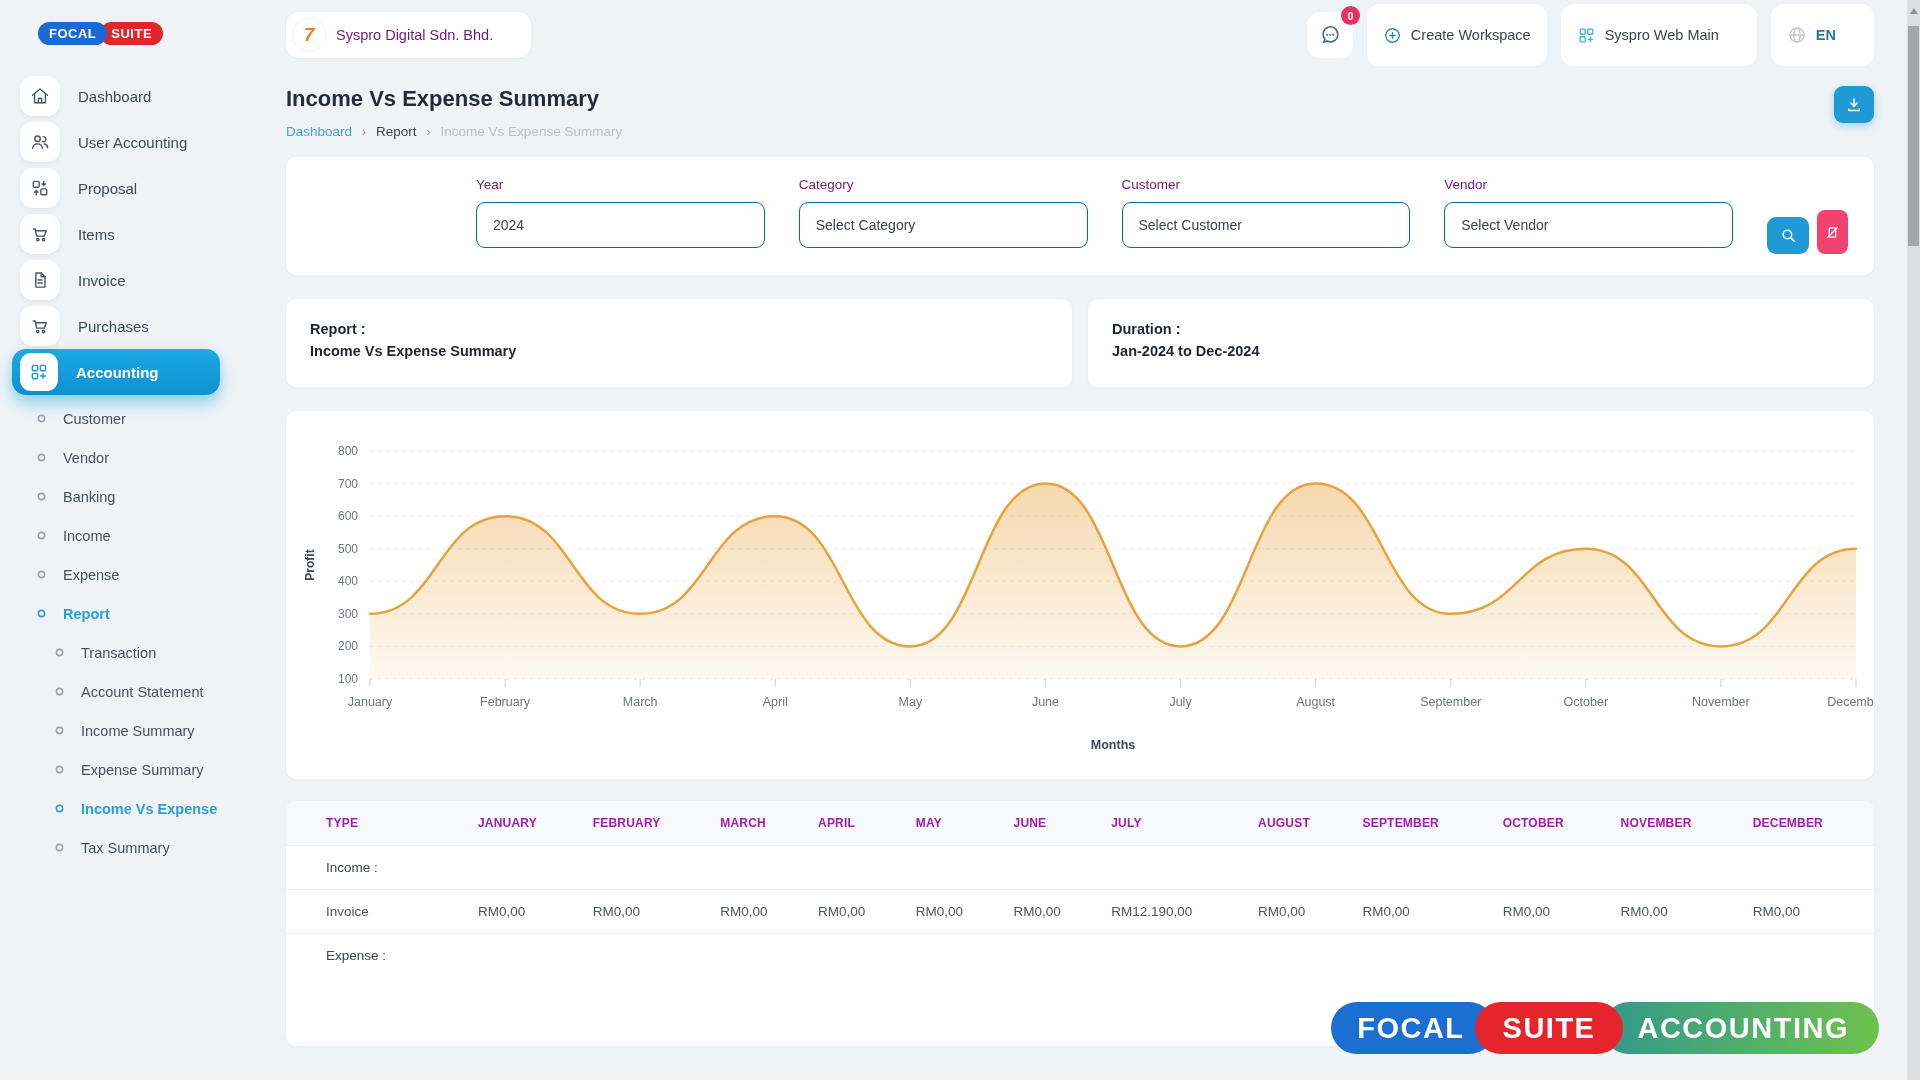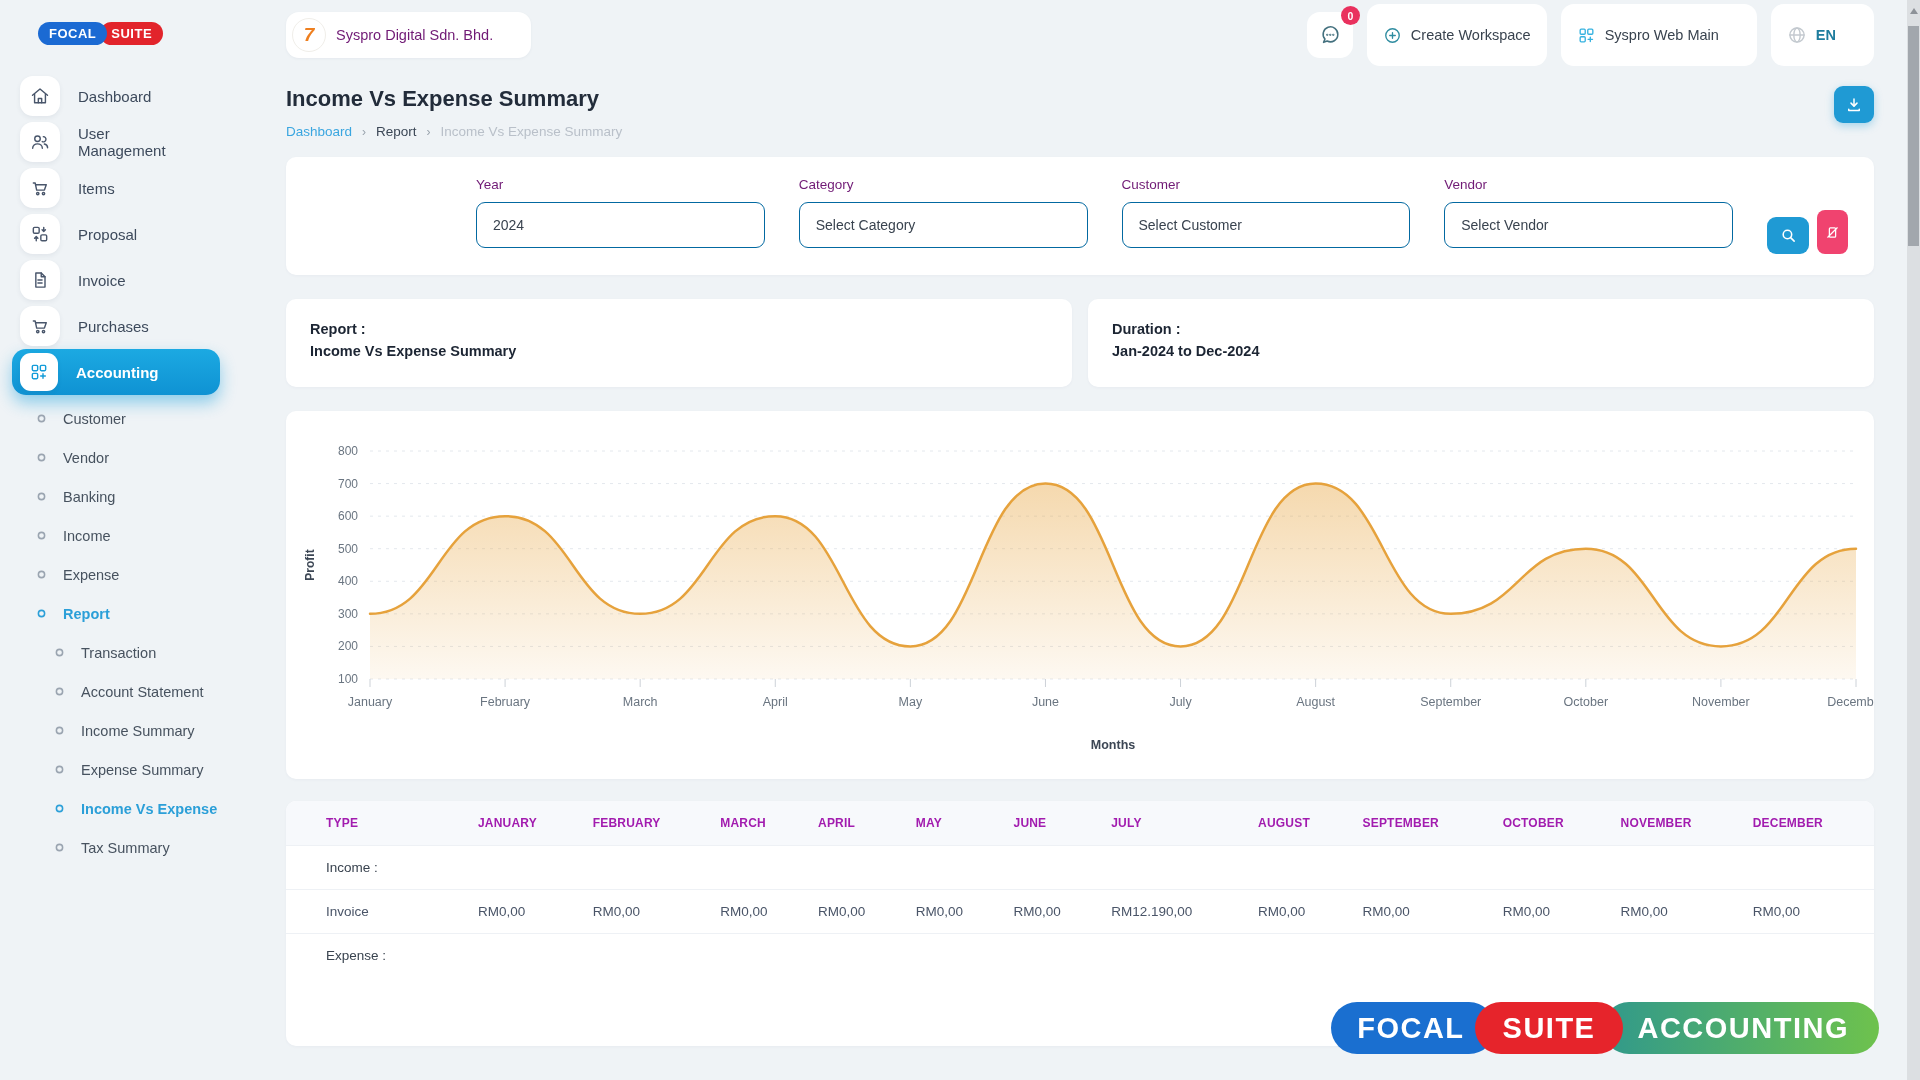--- a/index.html
+++ b/index.html
@@ -141,47 +141,47 @@
     </div>
     <div class="nav-item">
       <span class="icon-box">
         <svg class="ic" width="20" height="20" viewBox="0 0 24 24">
             <circle cx="9" cy="8" r="3.3"></circle>
             <path d="M3.2 19.5c0-3.2 2.6-5.3 5.8-5.3s5.8 2.1 5.8 5.3"></path>
             <path d="M16 5.6a3.1 3.1 0 1 1-1.3 5.9"></path>
             <path d="M17.2 14.4c2.3.4 3.9 2 3.9 4.4"></path>
           </svg>
       </span>
-      <span class="lbl">User Management</span>
+      <span class="lbl">User Accounting</span>
       <span class="chev">
           <svg class="ic" width="14" height="14" viewBox="0 0 24 24">
             <polyline points="9 5 16 12 9 19"></polyline>
           </svg>
         </span>
-    </div>
-    <div class="nav-item">
-      <span class="icon-box">
-        <svg class="ic" width="20" height="20" viewBox="0 0 24 24">
-            <path d="M4 6h2.2l1.8 8.5h9.3L19.5 8H7"></path>
-            <circle cx="9.3" cy="18.6" r="1.4"></circle>
-            <circle cx="16.2" cy="18.6" r="1.4"></circle>
-          </svg>
-      </span>
-      <span class="lbl">Items</span>
     </div>
     <div class="nav-item">
       <span class="icon-box">
         <svg class="ic" width="20" height="20" viewBox="0 0 24 24">
             <rect x="4" y="4" width="7" height="7" rx="1.5"></rect>
             <rect x="13" y="13" width="7" height="7" rx="1.5"></rect>
             <path d="M16.5 4v5M14.5 7l2 2 2-2"></path>
             <path d="M7.5 20v-5M5.5 17l2-2 2 2"></path>
           </svg>
       </span>
       <span class="lbl">Proposal</span>
+    </div>
+    <div class="nav-item">
+      <span class="icon-box">
+        <svg class="ic" width="20" height="20" viewBox="0 0 24 24">
+            <path d="M4 6h2.2l1.8 8.5h9.3L19.5 8H7"></path>
+            <circle cx="9.3" cy="18.6" r="1.4"></circle>
+            <circle cx="16.2" cy="18.6" r="1.4"></circle>
+          </svg>
+      </span>
+      <span class="lbl">Items</span>
     </div>
     <div class="nav-item">
       <span class="icon-box">
         <svg class="ic" width="20" height="20" viewBox="0 0 24 24">
             <path d="M7 3.5h6.5L18 8v12.5H7z"></path>
             <path d="M13.5 3.5V8H18"></path>
             <path d="M9.5 12h5M9.5 15.5h5"></path>
           </svg>
       </span>
       <span class="lbl">Invoice</span>

